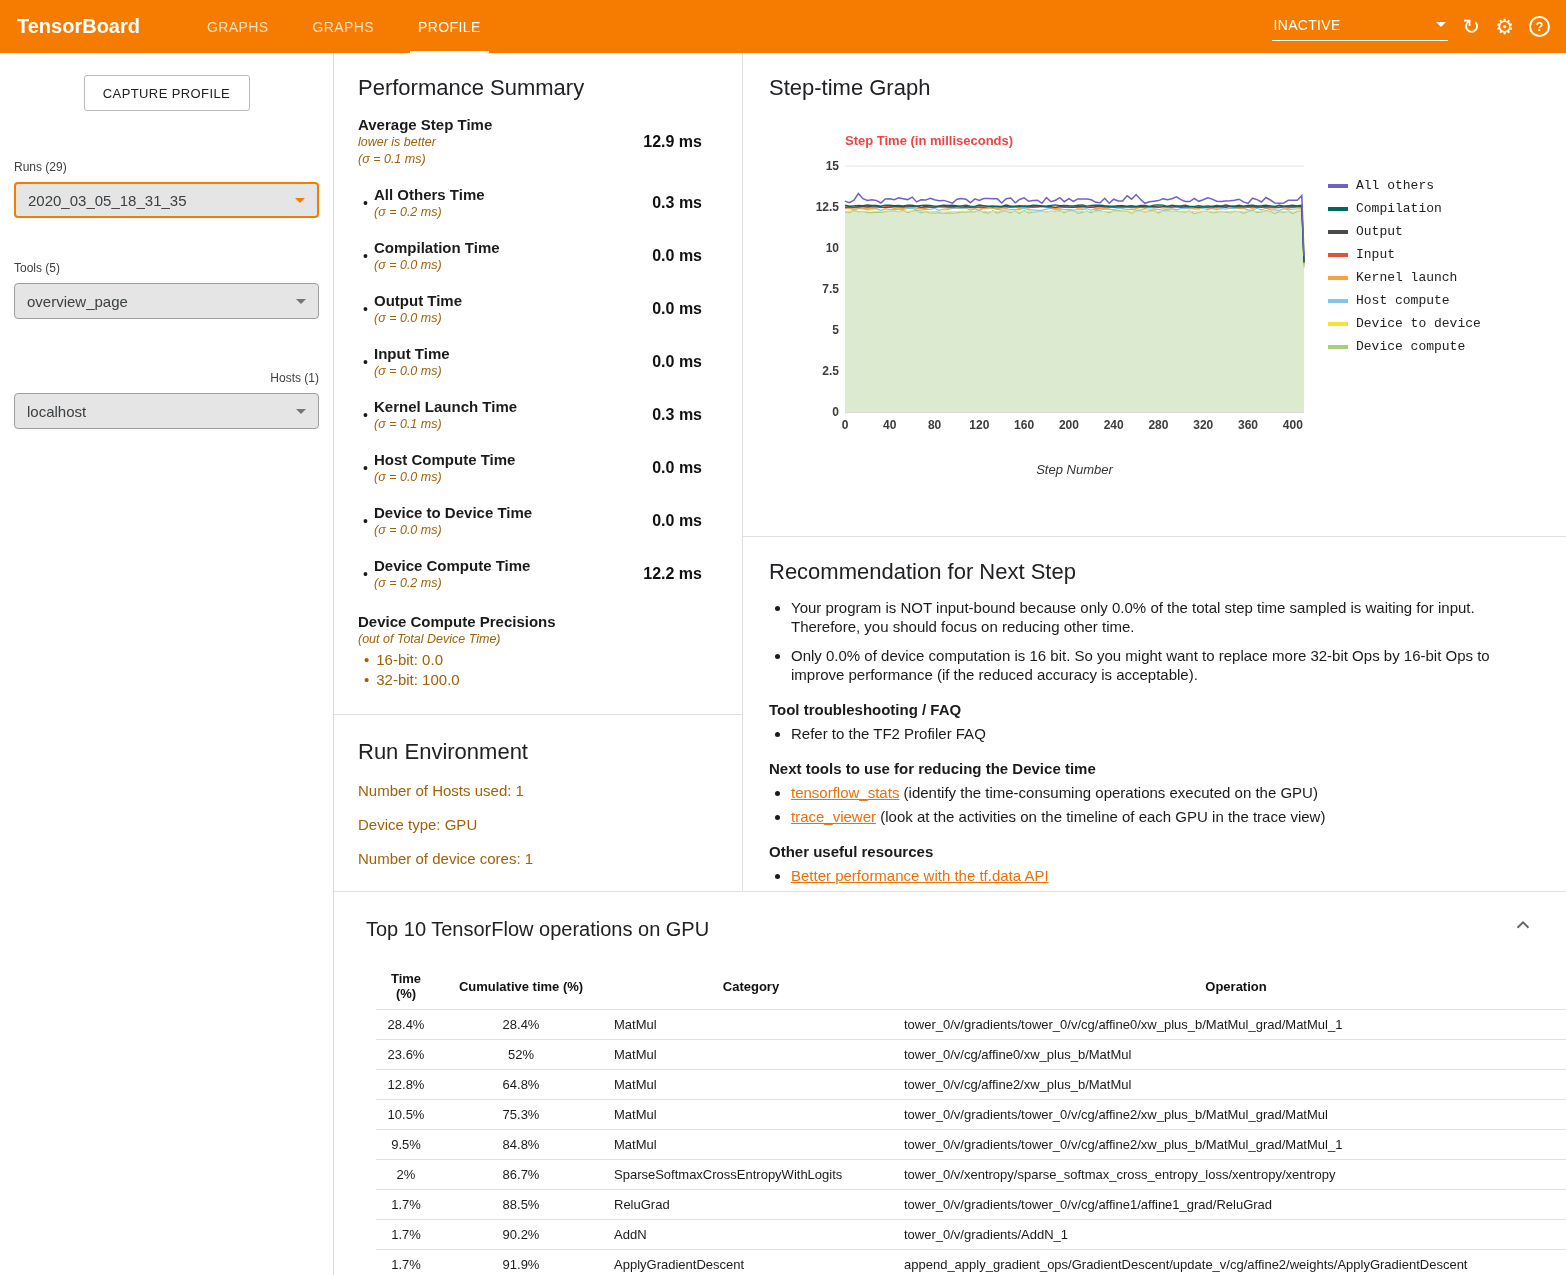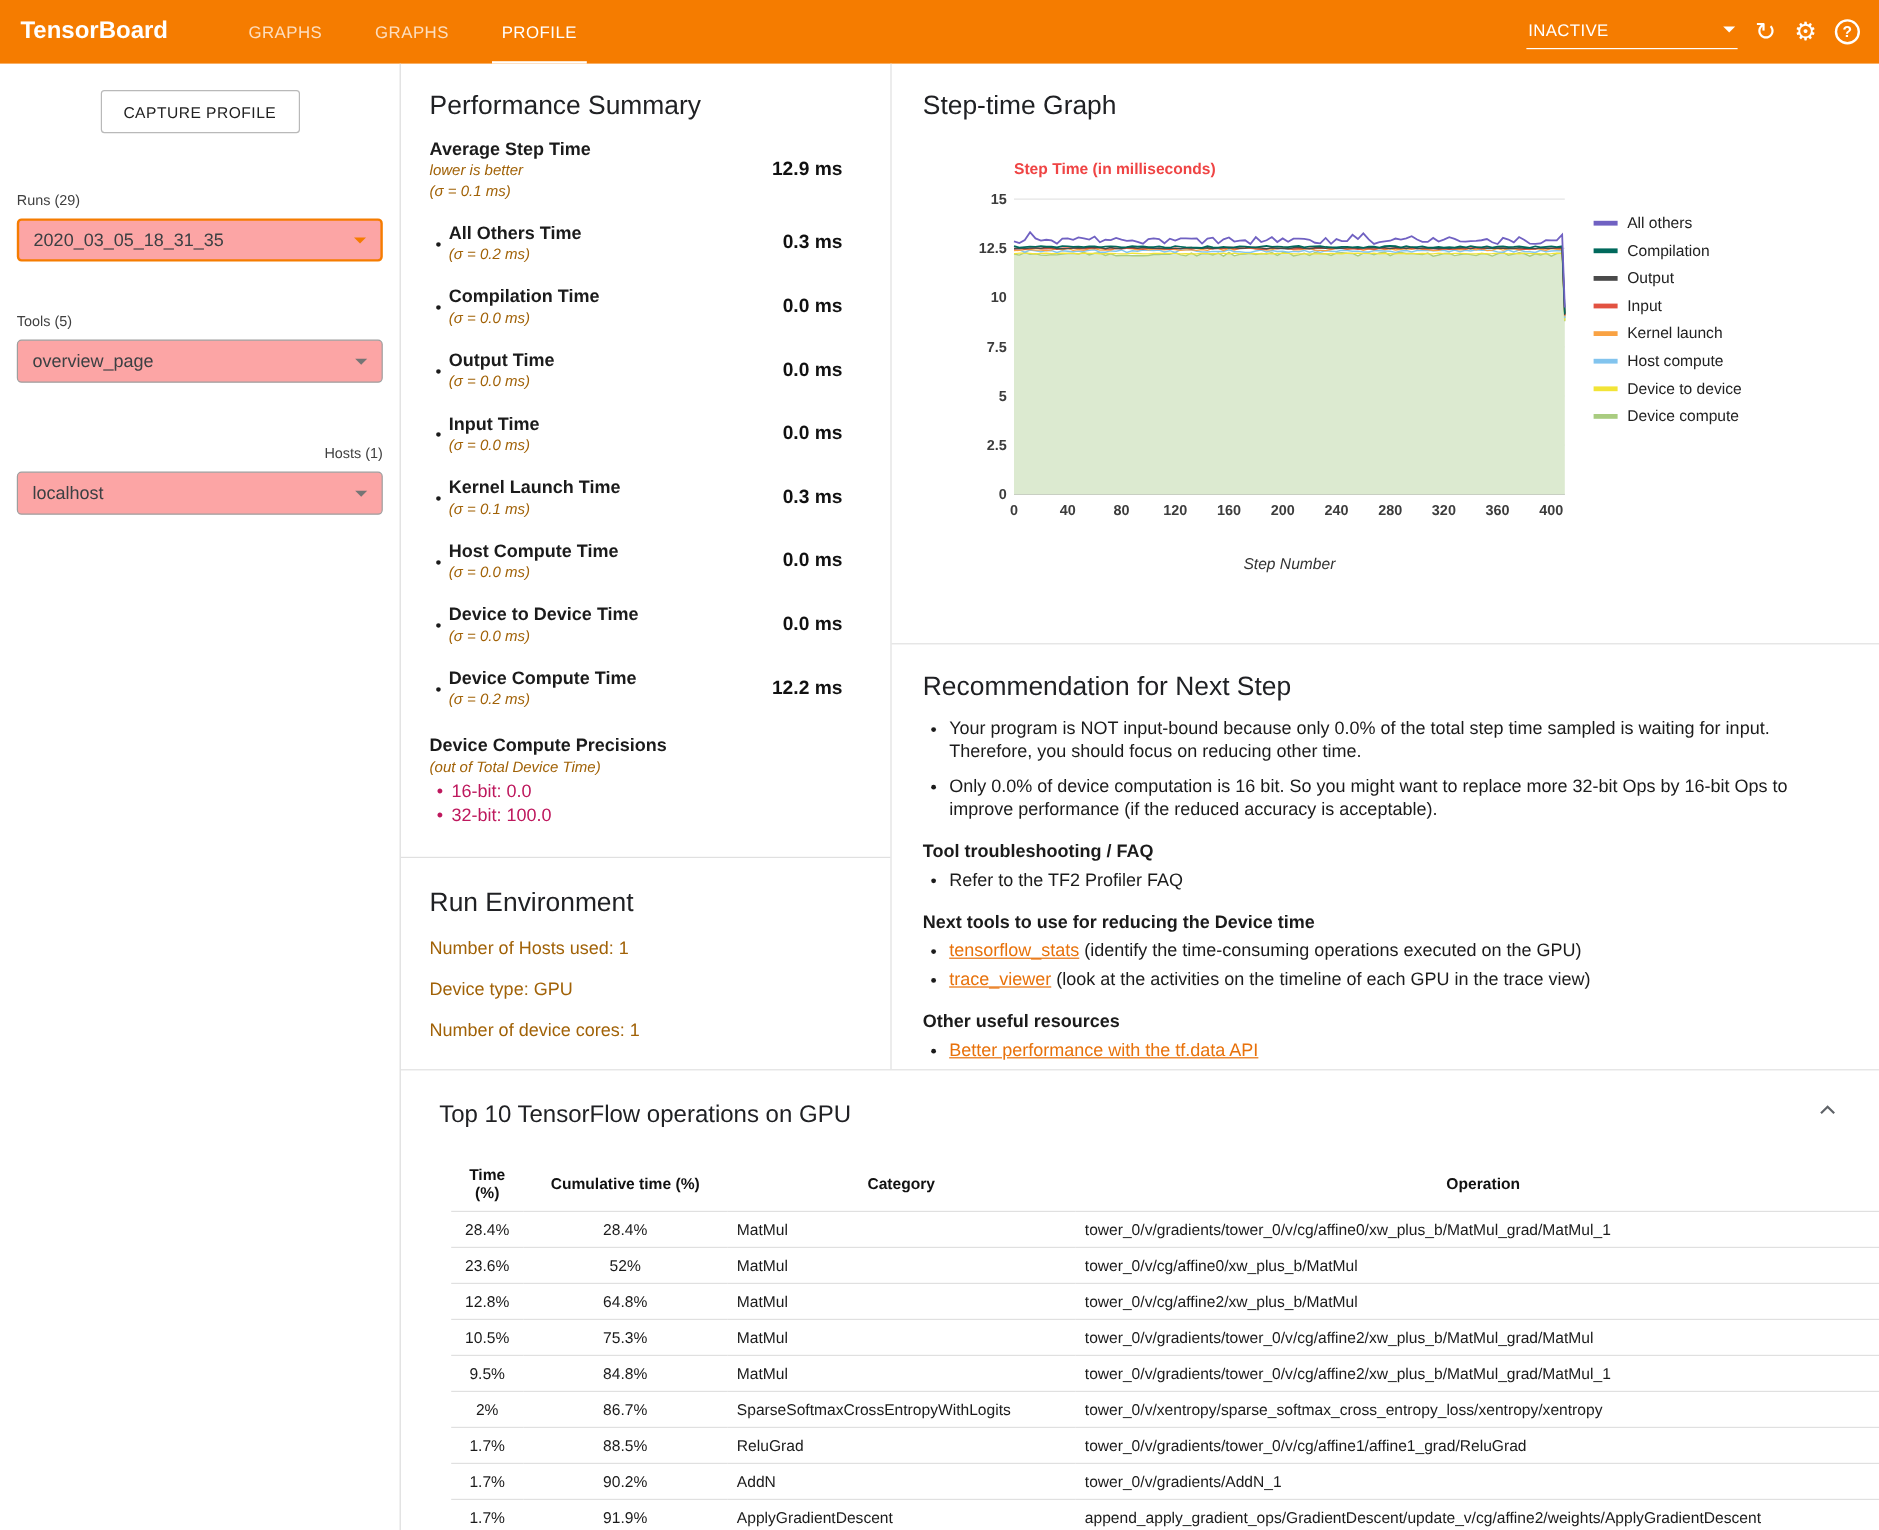--- a/index.html
+++ b/index.html
@@ -31,50 +31,50 @@
   .right-col { flex:1; min-width:0; }
   h2 { font-size:22px; font-weight:400; color:#202124; }
 
   
   .capture-btn { display:block; margin:0 auto; width:166px; height:36px; background:#fff;
     border:1px solid #b9b9b9; border-radius:3px; font-size:13px; letter-spacing:0.4px;
     font-family:"Liberation Sans",sans-serif; color:#212121; cursor:pointer; }
   .side-label { font-size:12px; color:#404040; margin-top:49px; }
   .select { margin-top:8px; height:36px; border-radius:4px; display:flex; align-items:center;
     justify-content:space-between; padding:0 12px; font-size:15px; color:#3c4043; cursor:pointer;
-    border:1px solid #9e9e9e; background:#fca5a5; }
+    border:1px solid #9e9e9e; background:#e5e5e5; }
   .select.select-accent { border:2px solid var(--accent,#f57c00); }
   .caret-gray { border-top-color:#757575; }
   .caret-accent { border-top-color:var(--accent,#f57c00); }
   .mt-tools { margin-top:43px; }
   .mt-hosts { margin-top:52px;text-align:right; }
 
   
   .perf { padding:22px 24px 24px 24px; border-bottom:1px solid #e0e0e0; }
   .avg-row { display:flex; align-items:center; margin-top:14px; }
   .m-label { font-size:15px; font-weight:bold; color:#1b1b1b; line-height:19px; }
   .m-sigma { font-size:12.5px; font-style:italic; color:#a16207; line-height:17px; }
   .m-value { margin-left:auto; margin-right:16px; font-size:16px; font-weight:bold; color:#111; }
   .metric-row { display:flex; align-items:center; margin-top:17px; }
   .metric-row .bullet { width:16px; padding-left:5px; font-size:14px; color:#1b1b1b; }
   .prec { margin-top:20px; }
   .prec ul { list-style:none; margin-top:2px; }
-  .prec li { font-size:15px; color:#be185d; line-height:20px; }
+  .prec li { font-size:15px; color:#a16207; line-height:20px; }
   .prec li::before { content:"•"; padding:0 7px 0 6px; }
 
   
   .runenv { padding:24px; }
   .runenv .env-line { font-size:15px; color:#a16207; margin-top:17px; }
 
   
   .graph-sec { border-bottom:1px solid #e0e0e0; padding:22px 0 26px 26px; height:484px; }
   .chart-wrap { margin-top:32px; margin-left:40px; }
   .chart-title { font-size:13px; font-weight:bold; color:#ef4444; padding-left:36px; margin-bottom:8px; }
   .chart-flex { display:flex; align-items:flex-start; }
-  .legend { margin-left:14px; margin-top:22px; }
+  .legend { margin-left:14px; margin-top:22px;font-family:Liberation Mono, monospace; }
   .legend-item { display:flex; align-items:center; margin-bottom:8px; }
   .legend-item .swatch { width:20px; height:4px; margin-right:8px; flex-shrink:0; }
   .legend-item .legend-label { font-size:13px; color:#222; }
   .xlabel { width:459px; margin-left:36px; text-align:center; font-size:13px; font-style:italic; color:#333; margin-top:6px; }
   .tick { font-size:12px; font-weight:bold; fill:#3c3c3c; font-family:"Liberation Sans",sans-serif; }
 
   
   .reco { padding:22px 40px 0 26px; }
   .reco-list { margin:13px 0 0 0; padding-left:22px; }
   .reco-list li { font-size:15px; line-height:19px; color:#1b1b1b; margin-bottom:10px; max-width:750px; }

